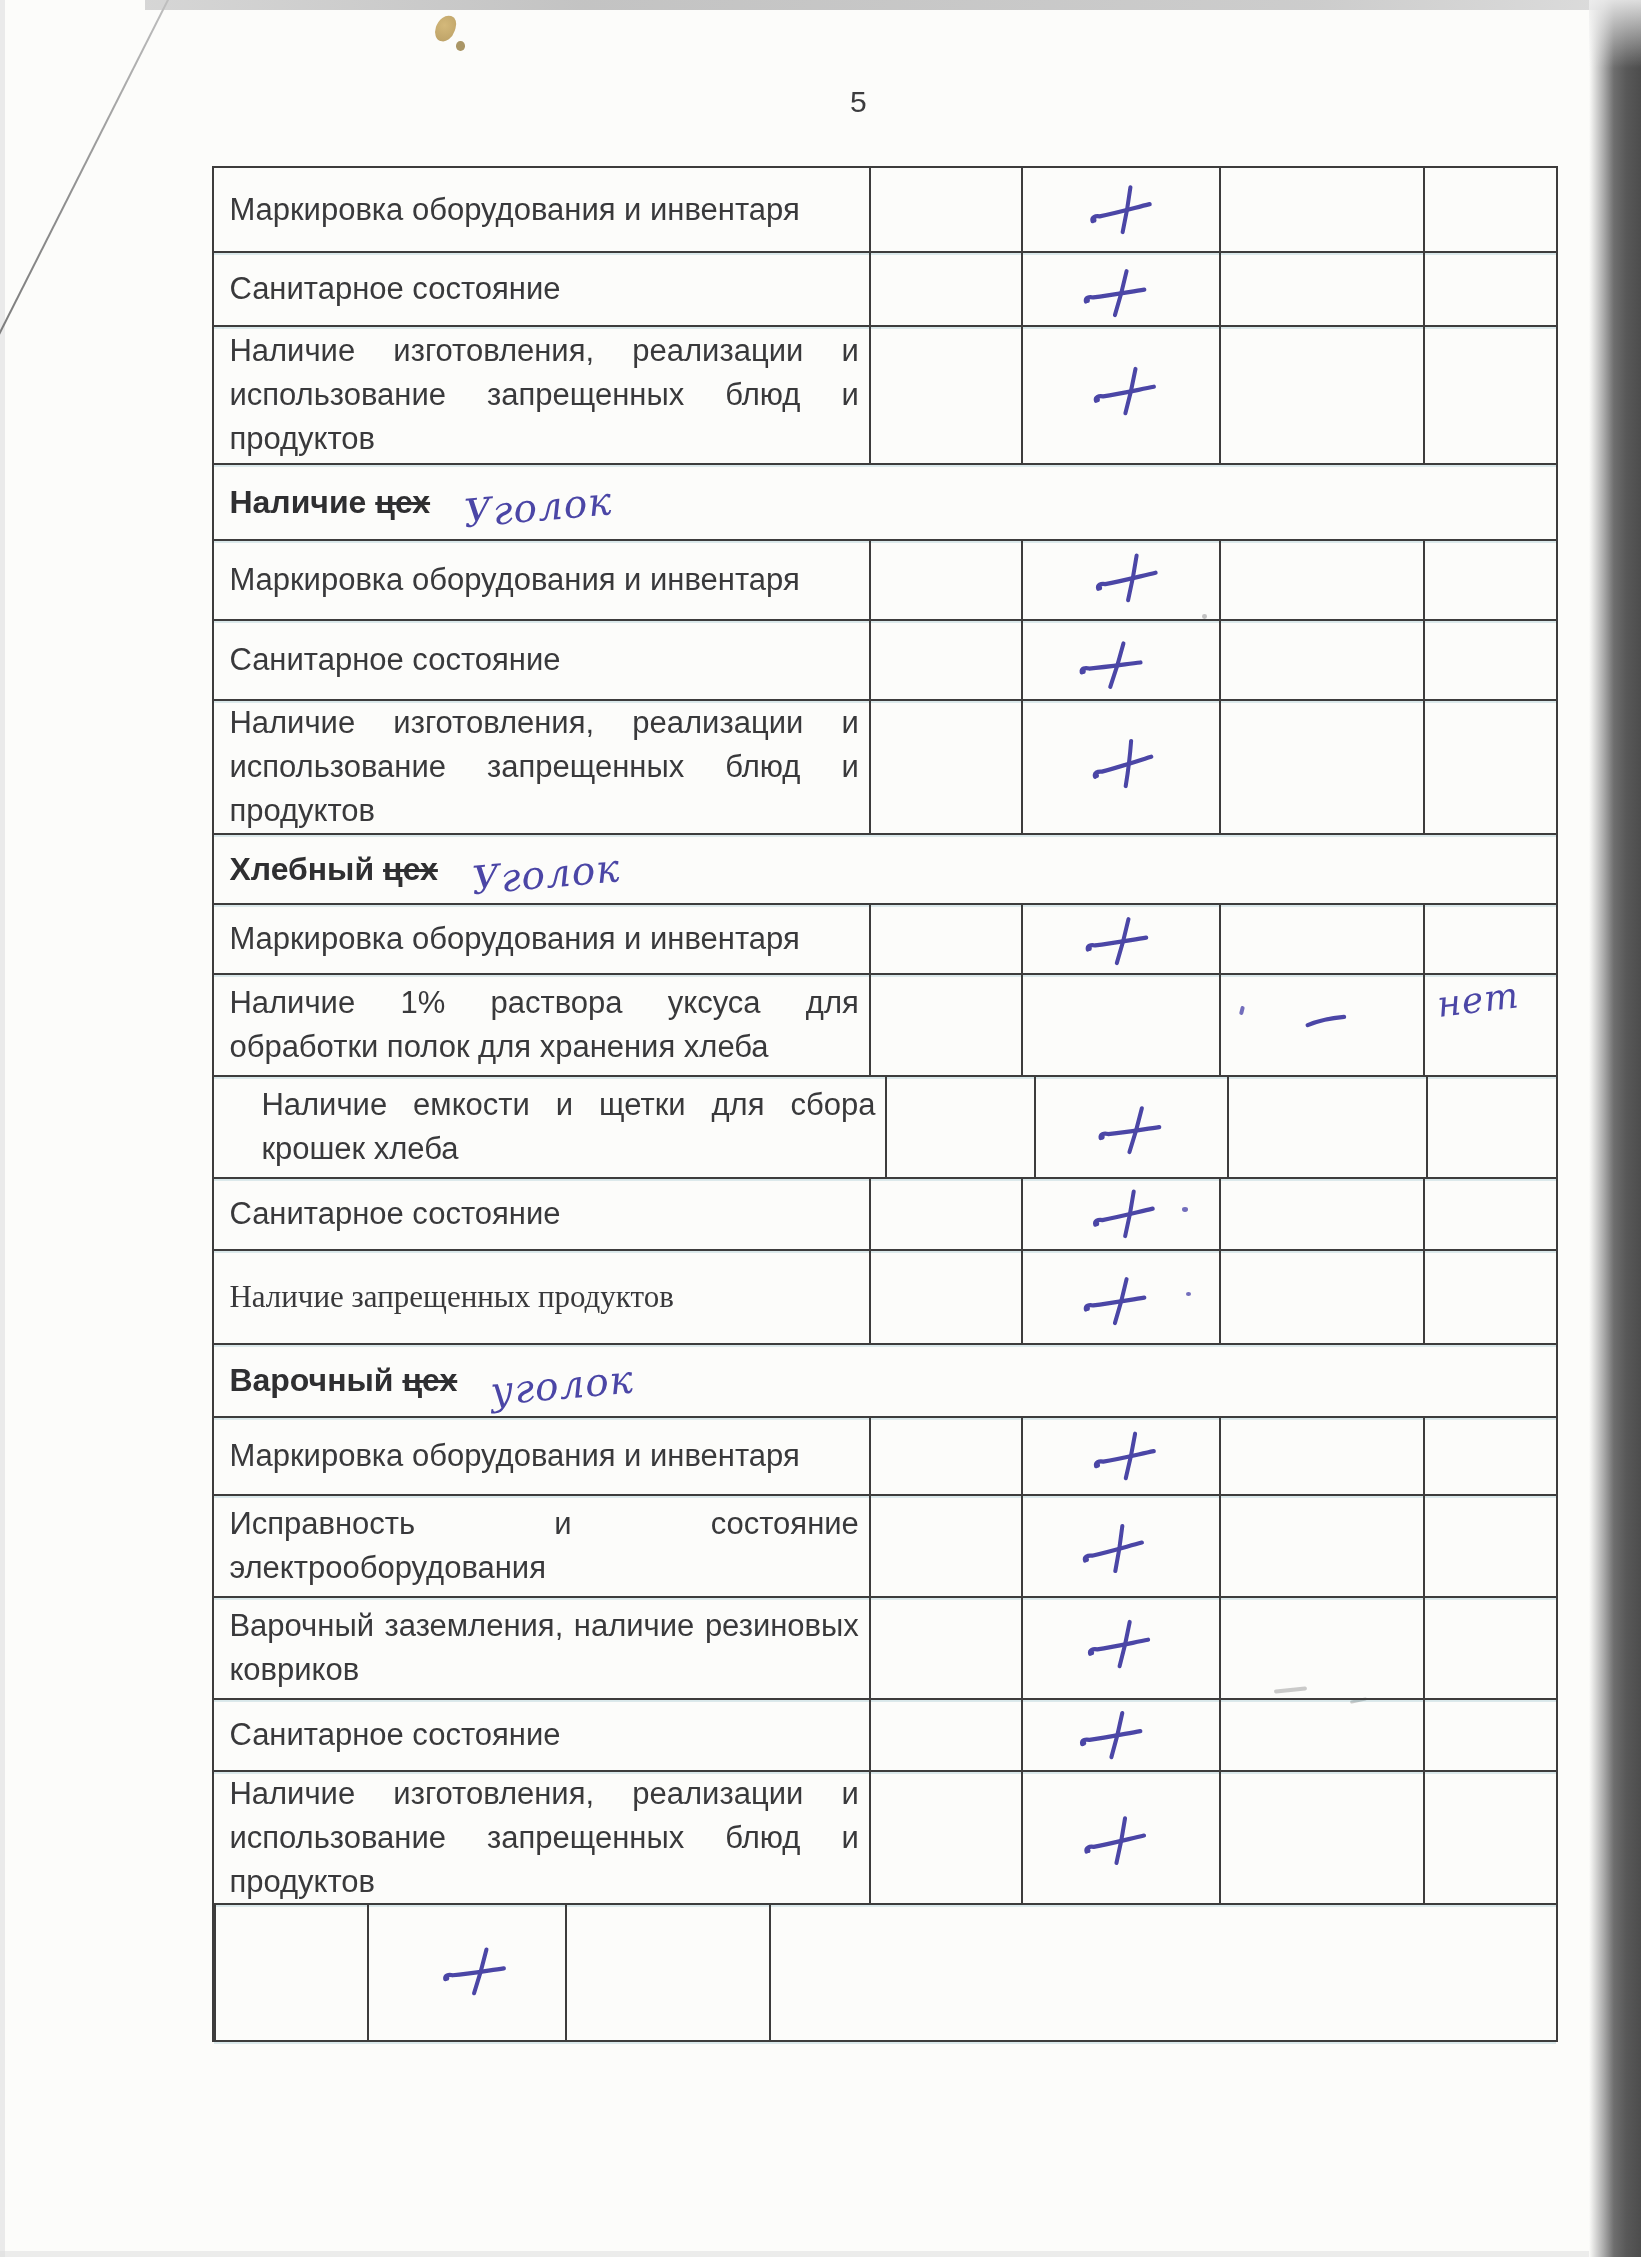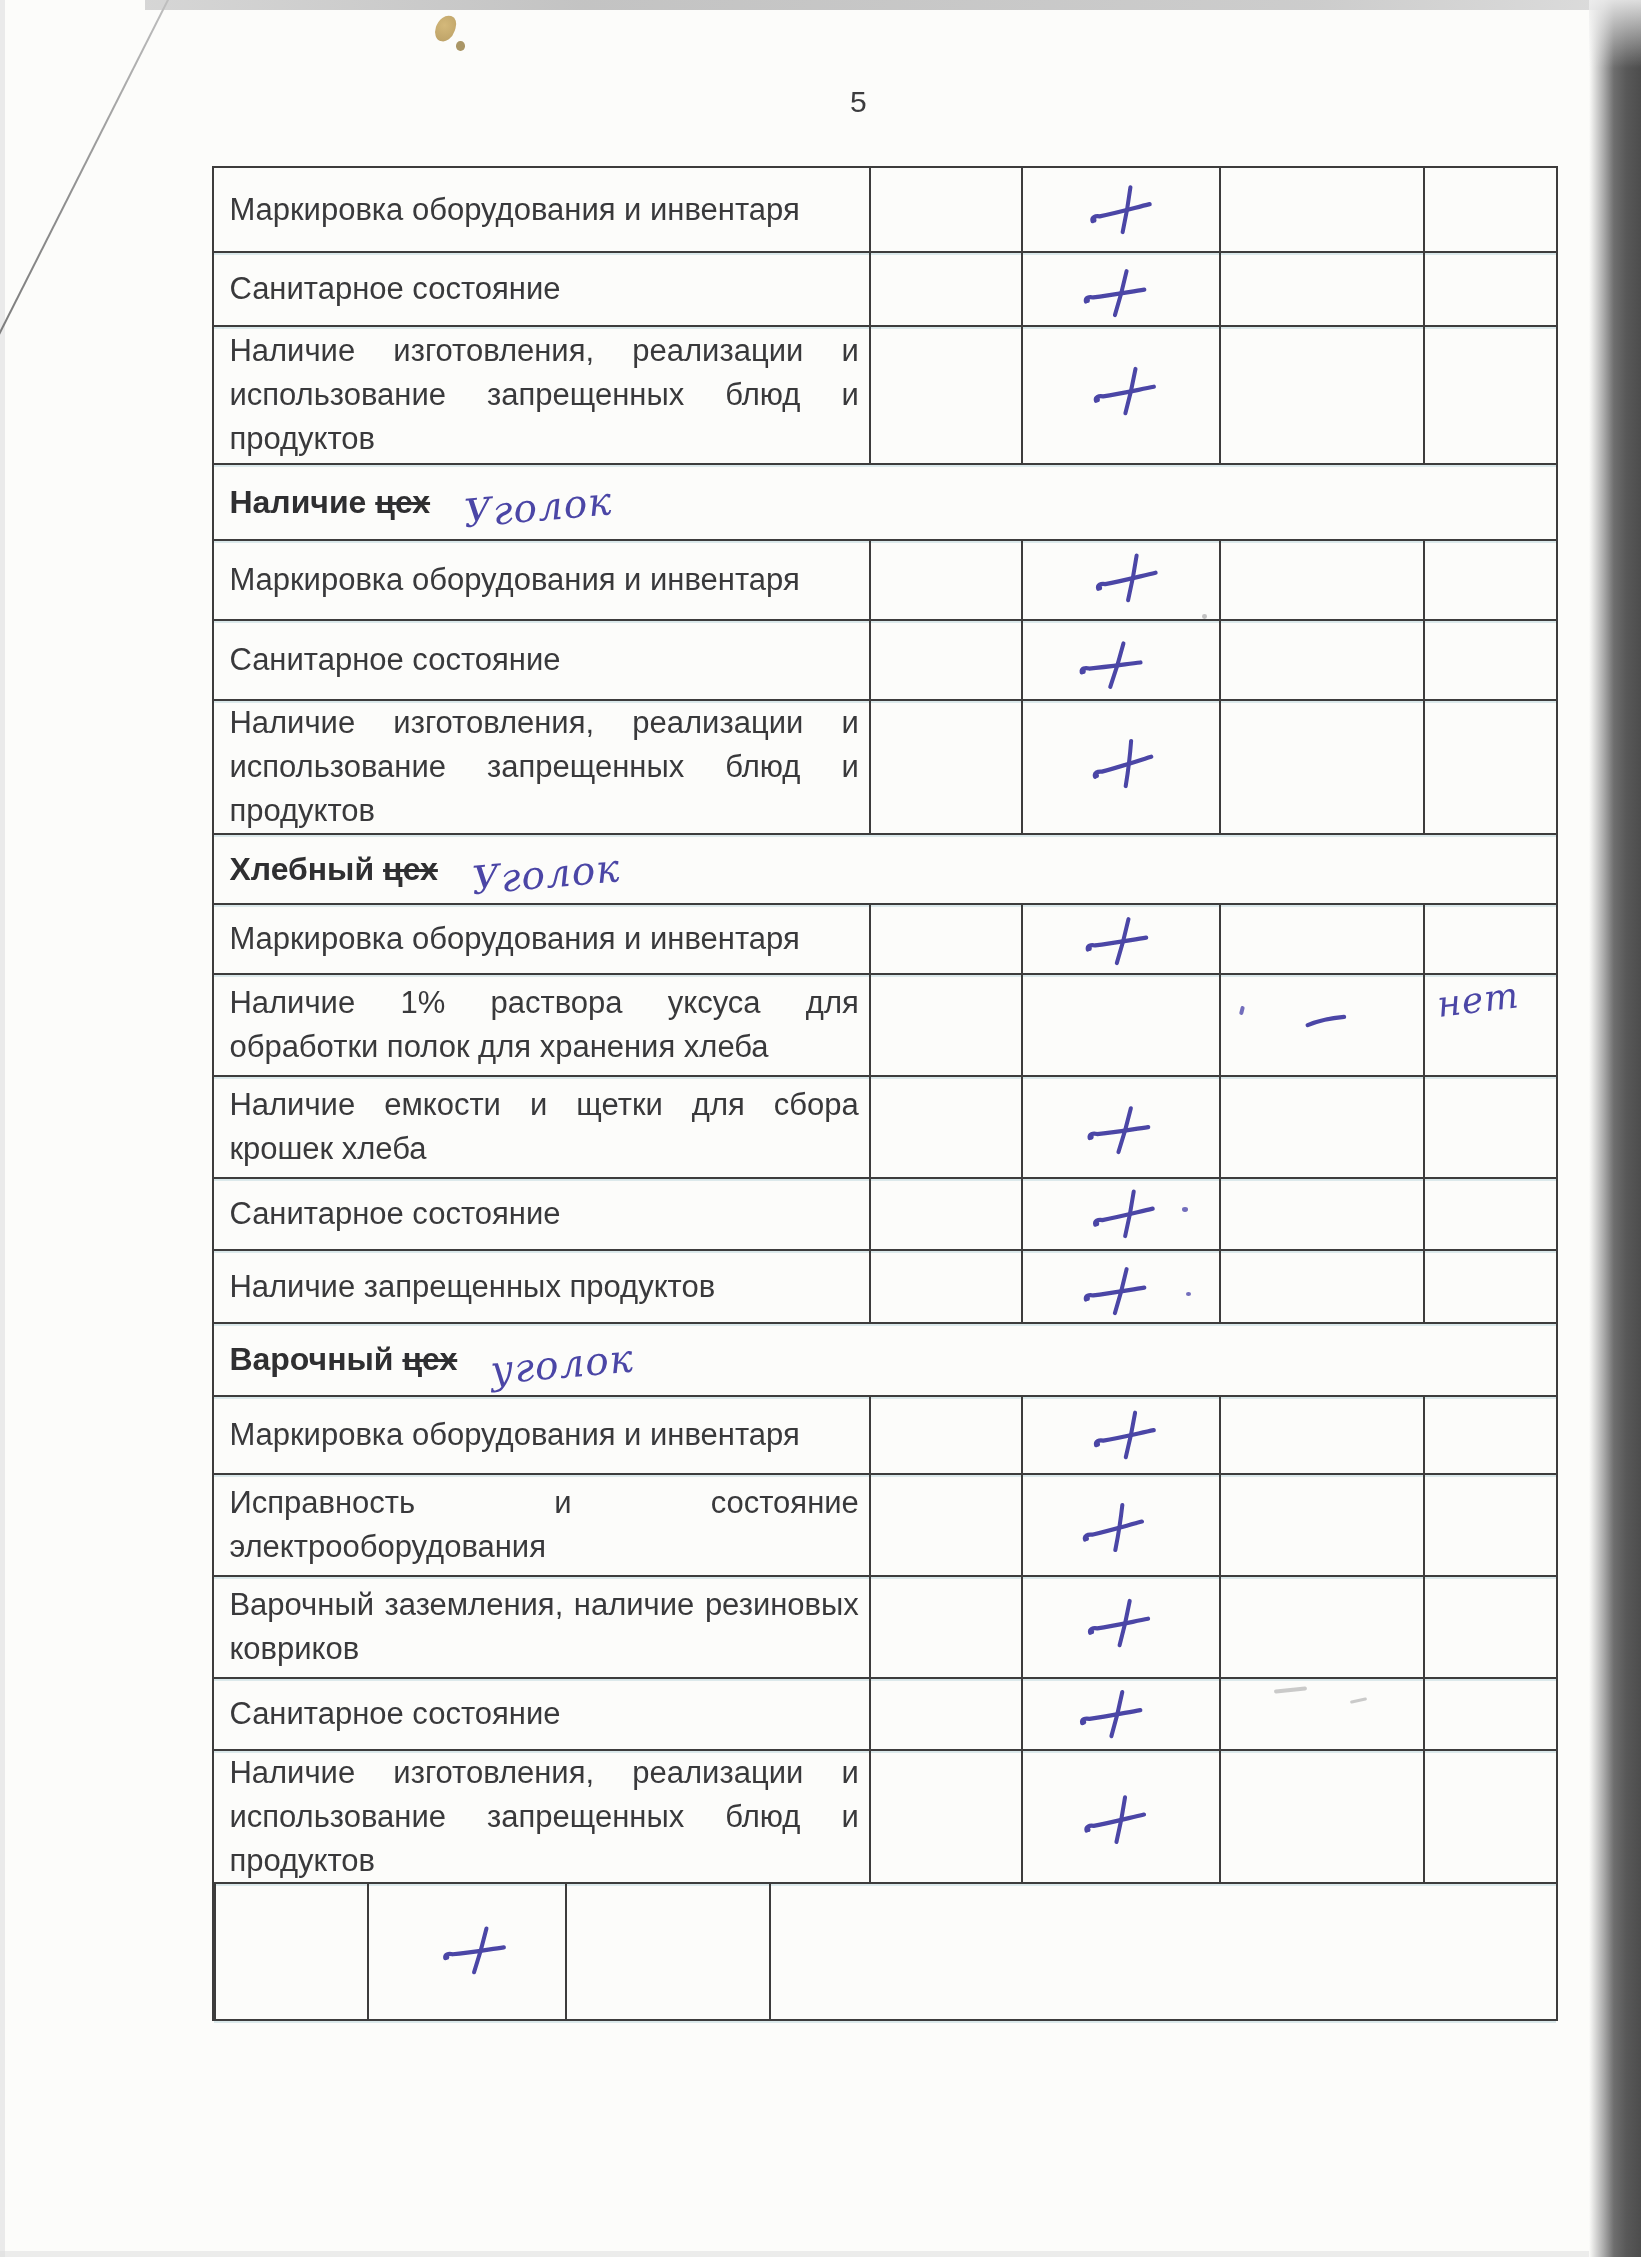--- a/index.html
+++ b/index.html
@@ -202,21 +202,21 @@
             <svg width="44" height="15.4" viewBox="0 0 46 16" style="color:var(--ink);display:block;">
     <path d="M4 12.5 C15 8 30 5 42 4" fill="none" stroke="currentColor" stroke-width="4.4" stroke-linecap="round"></path>
   </svg>
           </span>
         </div>
         <div class="tcell markcell" style="width: 133px;">
           <span class="note">нет</span>
         </div>
       </div>
       <div class="trow item" style="height: 102px;">
-        <div class="tcell labelcell" style="width: 655px;">
+        <div class="tcell labelcell" style="width: 655px; margin-left: 32px;">
           <span class="label">Наличие емкости и щетки для сбора крошек хлеба</span>
         </div>
         <div class="tcell markcell" style="width: 153px;"></div>
         <div class="tcell markcell" style="width: 198px;">
           <svg class="check-icon" width="70" height="54" viewBox="0 0 72 56" style="color:var(--ink);transform:translate(-1.9px,2.9px) rotate(3deg);">
     <path d="M6 38 C5 34 9 32.5 13.5 33.5 C30 31 48 27 66 23.5" fill="none" stroke="currentColor" stroke-width="4.4" stroke-linecap="round"></path>
     <path d="M47 5 C45 16 42 31 36.5 51" fill="none" stroke="currentColor" stroke-width="4.2" stroke-linecap="round"></path>
     <circle cx="7.5" cy="37" r="2.6" fill="currentColor"></circle>
   </svg>
         </div>
@@ -231,21 +231,21 @@
         <div class="tcell markcell" style="width: 198px;">
           <svg class="check-icon" width="70" height="54" viewBox="0 0 72 56" style="color:var(--ink);transform:translate(2.9px,0px) rotate(-2deg);">
     <path d="M6 38 C5 34 9 32.5 13.5 33.5 C30 31 48 27 66 23.5" fill="none" stroke="currentColor" stroke-width="4.4" stroke-linecap="round"></path>
     <path d="M47 5 C45 16 42 31 36.5 51" fill="none" stroke="currentColor" stroke-width="4.2" stroke-linecap="round"></path>
     <circle cx="7.5" cy="37" r="2.6" fill="currentColor"></circle>
   </svg>
         </div>
         <div class="tcell markcell" style="width: 204px;"></div>
         <div class="tcell markcell" style="width: 133px;"></div>
       </div>
-      <div class="trow item" style="height: 73px;">
+      <div class="trow item" style="height: 94px; font-family: Liberation Serif, serif;">
         <div class="tcell labelcell" style="width: 655px;">
           <span class="label">Наличие запрещенных продуктов</span>
         </div>
         <div class="tcell markcell" style="width: 153px;"></div>
         <div class="tcell markcell" style="width: 198px;">
           <svg class="check-icon" width="70" height="54" viewBox="0 0 72 56" style="color:var(--ink);transform:translate(-5.8px,3.9px) rotate(2deg);">
     <path d="M6 38 C5 34 9 32.5 13.5 33.5 C30 31 48 27 66 23.5" fill="none" stroke="currentColor" stroke-width="4.4" stroke-linecap="round"></path>
     <path d="M47 5 C45 16 42 31 36.5 51" fill="none" stroke="currentColor" stroke-width="4.2" stroke-linecap="round"></path>
     <circle cx="7.5" cy="37" r="2.6" fill="currentColor"></circle>
   </svg>

